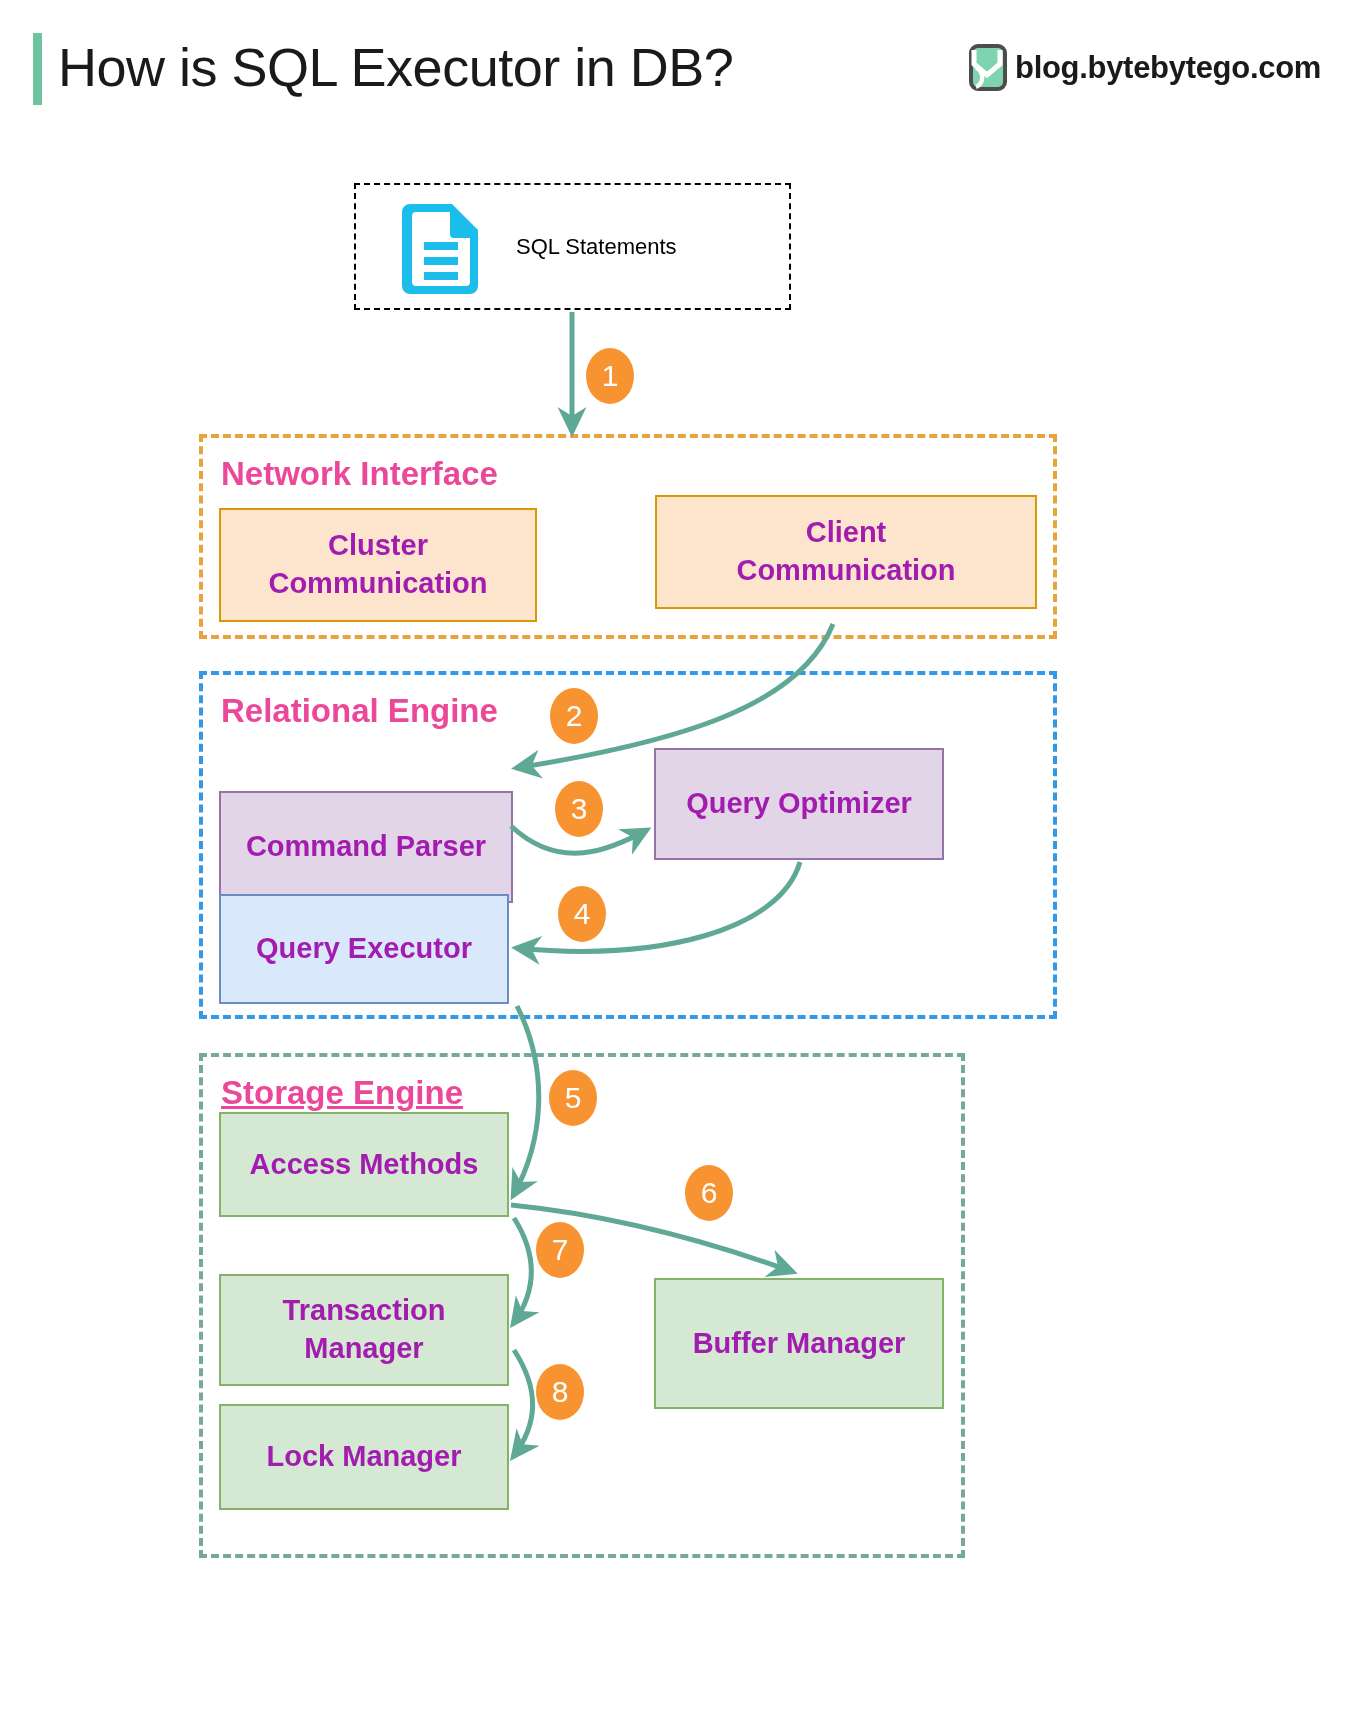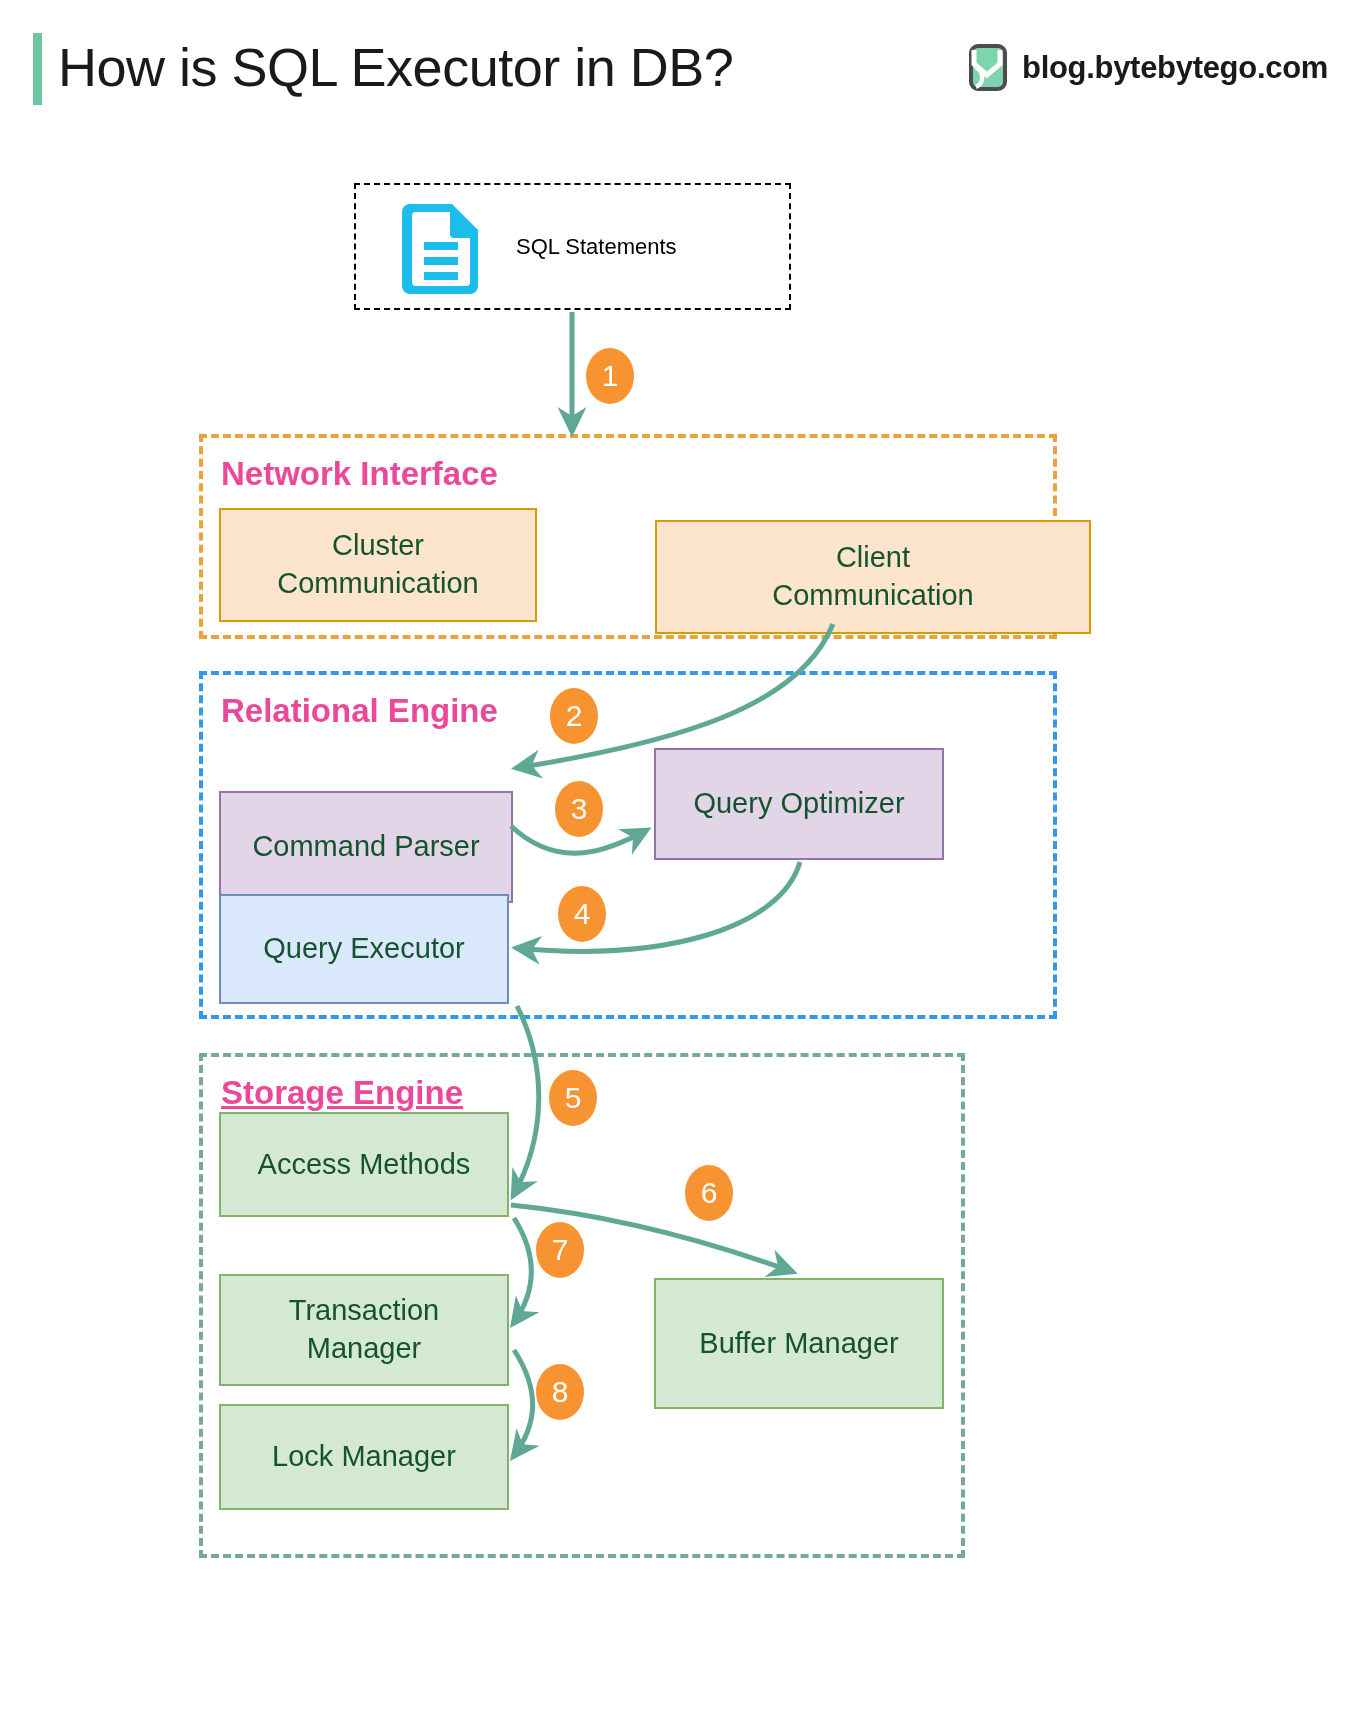--- a/index.html
+++ b/index.html
@@ -37,21 +37,21 @@
     letter-spacing: -0.5px;
     white-space: nowrap;
     font-family: "Liberation Sans", sans-serif;
   }
   #brand {
     position: absolute;
     left: 967px;
     top: 44px;
     display: flex;
     align-items: center;
-    gap: 13px;
+    gap: 6px;
   }
   #brand-logo {
     width: 42px;
     height: 47px;
     flex: 0 0 auto;
   }
   #brand-text {
     font-size: 31px;
     font-weight: 700;
     color: #1a1a1a;
@@ -74,23 +74,24 @@
     white-space: nowrap;
   }
   .node {
     position: absolute;
     box-sizing: border-box;
     display: flex;
     align-items: center;
     justify-content: center;
     text-align: center;
     font-size: 29px;
-    color: #14532d;
+    color: #a21caf;
     line-height: 1.3;
     white-space: pre-line;
+    font-weight: bold;
   }
 
   
   .grp-network { border: 4px dashed #E8A33D; }
   .grp-relational { border: 4px dashed #3399E6; }
   .grp-storage { border: 4px dashed #76A99A; }
 
   .node-orange { background: #FCE4CD; border: 2px solid #D79B00; }
   .node-purple { background: #E1D5E7; border: 2px solid #9673A6; }
   .node-blue   { background: #DAE8FC; border: 2px solid #6C8EBF; }
@@ -177,21 +178,21 @@
       <rect x="30" y="55" width="34" height="8" fill="#1BBEEA"></rect>
       <rect x="30" y="70" width="34" height="8" fill="#1BBEEA"></rect>
     </svg>
     <div id="sql-label">SQL Statements</div>
   </div>
 
   <div class="group-box grp-network" style="left:199px; top:434px; width:858px; height:205px;"></div>
   <div class="group-label" style="left:221px; top:455px;">Network Interface</div>
   <div class="node node-orange" style="left:219px; top:508px; width:318px; height:114px;">Cluster
 Communication</div>
-  <div class="node node-orange" style="left:655px; top:520px; width:436px; height:114px;">Client
+  <div class="node node-orange" style="left:655px; top:495px; width:382px; height:114px;">Client
 Communication</div>
 
   <div class="group-box grp-relational" style="left:199px; top:671px; width:858px; height:348px;"></div>
   <div class="group-label" style="left:221px; top:692px;">Relational Engine</div>
   <div class="node node-purple" style="left:219px; top:791px; width:294px; height:112px;">Command Parser</div>
   <div class="node node-purple" style="left:654px; top:748px; width:290px; height:112px;">Query Optimizer</div>
   <div class="node node-blue" style="left:219px; top:894px; width:290px; height:110px;">Query Executor</div>
 
   <div class="group-box grp-storage" style="left:199px; top:1053px; width:766px; height:505px;"></div>
   <div class="group-label" style="left:221px; top:1074px;text-decoration:underline;">Storage Engine</div>

